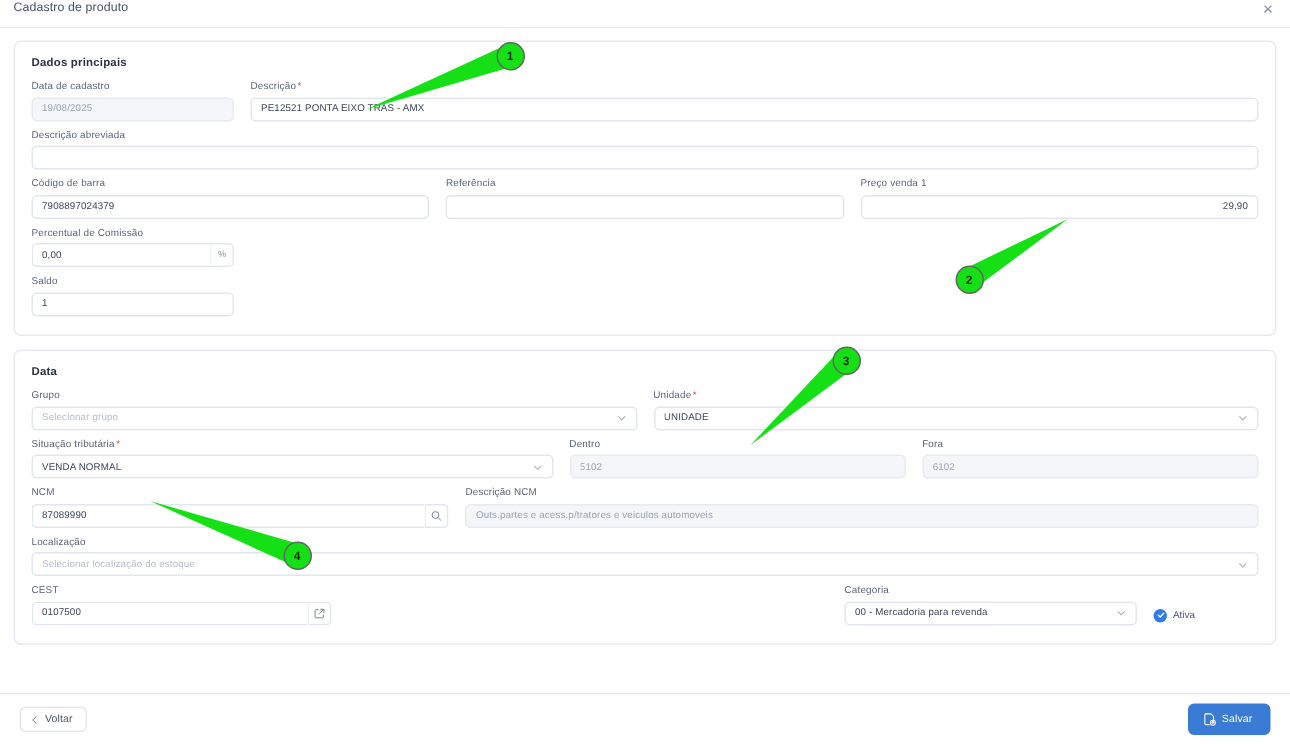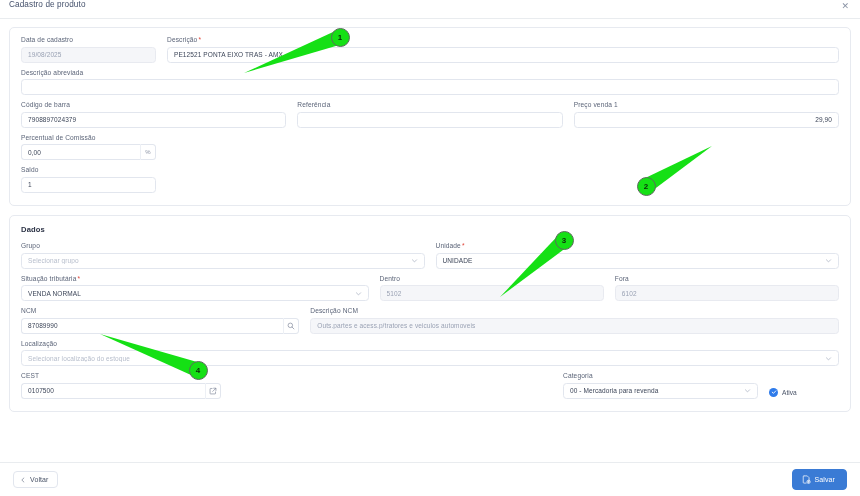--- a/index.html
+++ b/index.html
@@ -144,20 +144,21 @@
 
   <div class="titlebar">
     <span class="titlebar-title">Cadastro de produto</span>
     <span class="titlebar-spacer"></span>
     <span class="close-x">✕</span>
   </div>
 
   <div class="body-area">
 
     <div class="card">
+      <div class="card-title">Dados principais</div>
 
       <div class="row">
         <div class="field f-1">
           <label class="flabel">Data de cadastro</label>
           <div class="ctrl ro">
             <span class="val">19/08/2025</span>
           </div>
         </div>
         <div class="field f-desc">
           <label class="flabel"><span>Descrição</span><span class="req">*</span></label>
@@ -213,21 +214,21 @@
         <div class="field saldo-wrap">
           <label class="flabel">Saldo</label>
           <div class="ctrl">
             <span class="val">1</span>
           </div>
         </div>
       </div>
     </div>
 
     <div class="card">
-      <div class="card-title">Dados</div>
+      <div class="card-title">Data</div>
 
       <div class="row">
         <div class="field f-half">
           <label class="flabel">Grupo</label>
           <div class="ctrl sel ph">
             <span class="val">Selecionar grupo</span>
             <span class="chev">
               <svg width="7" height="7" viewBox="0 0 10 10">
                   <path d="M2 4 L5 7 L8 4" fill="none" stroke="#aab2c2" stroke-width="1.1" stroke-linecap="round" stroke-linejoin="round"></path>
                 </svg>

